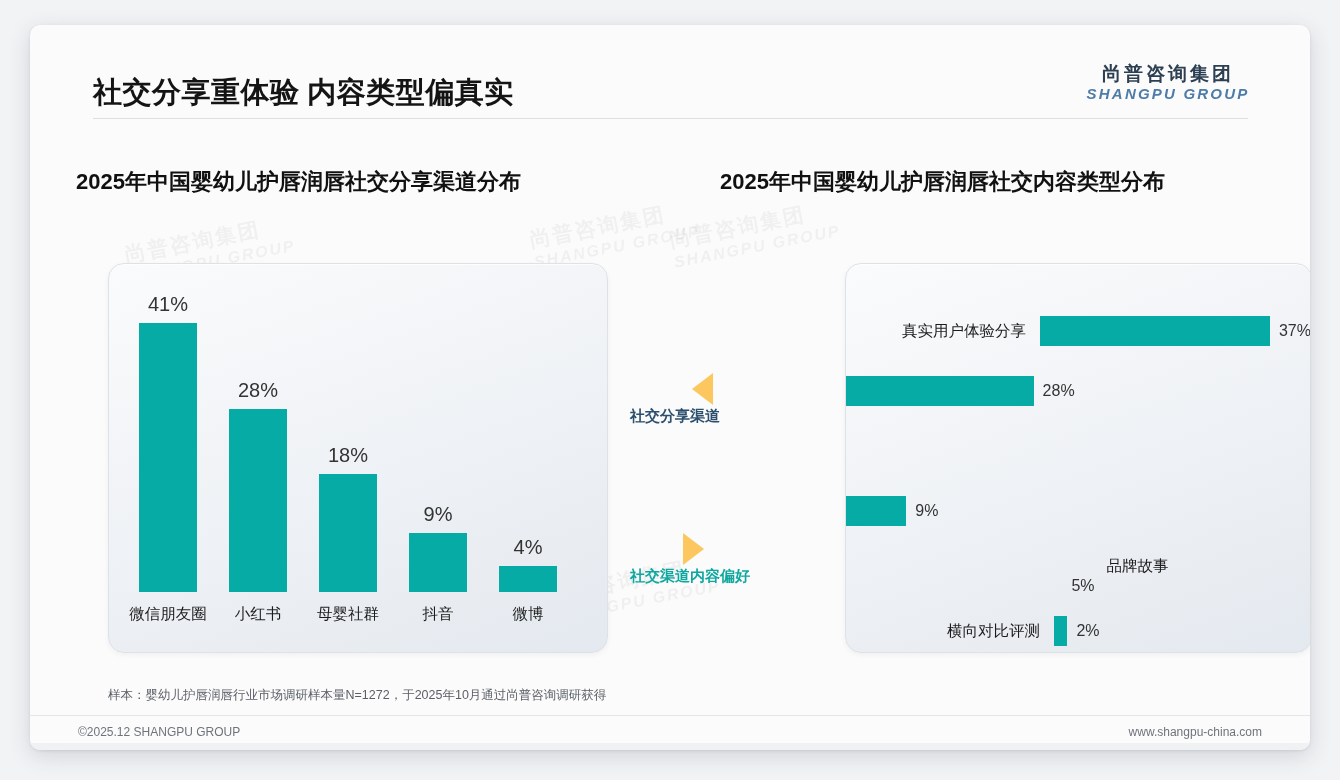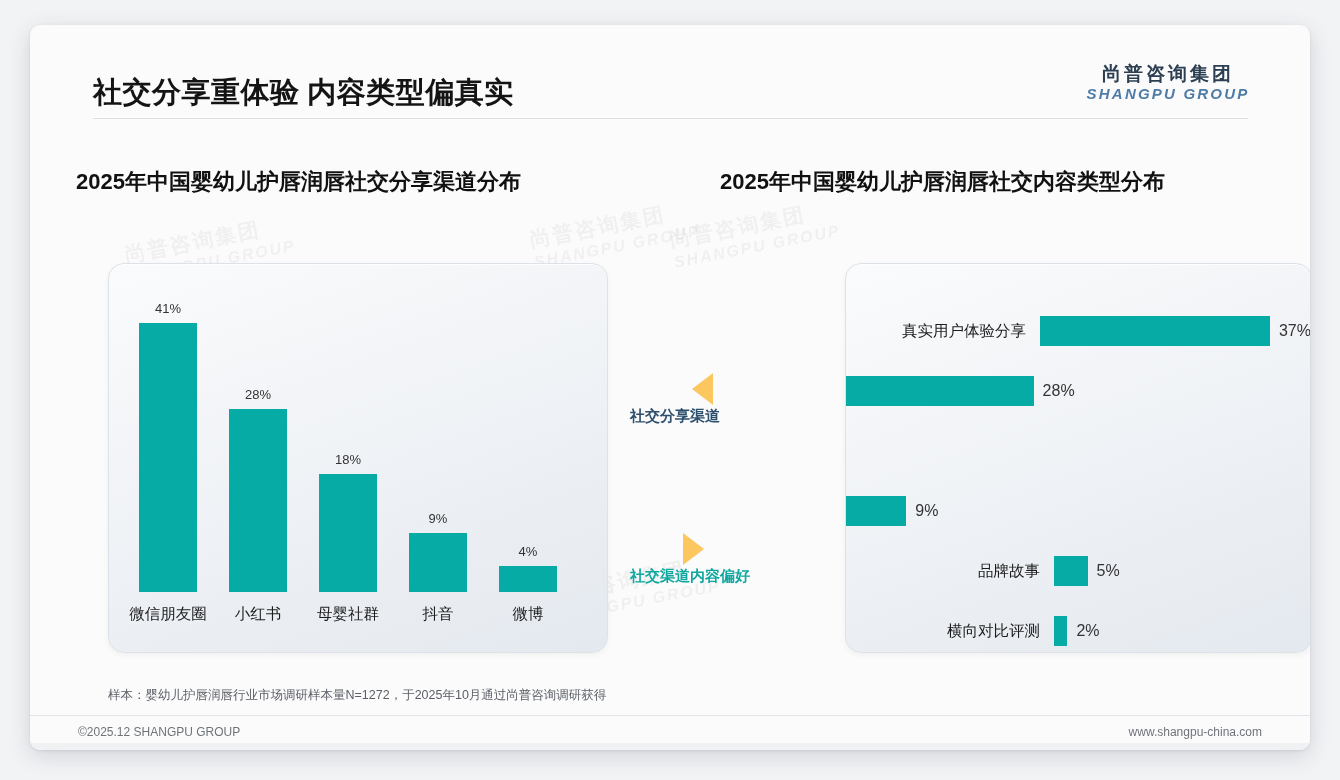--- a/index.html
+++ b/index.html
@@ -122,21 +122,21 @@
     bottom: 60px;
     width: 58px;
     text-align: center;
   }
   .vbar {
     width: 58px;
     background: #05ABA4;
     margin: 0 auto;
   }
   .vvalue {
-    font-size: 13px;
+    font-size: 20px;
     color: #333;
     margin-bottom: 7px;
     font-weight: 400;
   }
   .vlabel {
     position: absolute;
     top: 100%;
     left: 50%;
     transform: translateX(-50%);
     margin-top: 12px;
@@ -337,21 +337,21 @@
           <div class="hvalue">37%</div>
         </div>
         <div class="hrow" style="top: 112px;">
           <div class="hbar" style="width: 187.6px; background: rgb(5, 171, 164);"></div>
           <div class="hvalue">28%</div>
         </div>
         <div class="hrow" style="top: 232px;">
           <div class="hbar" style="width: 60.3px; background: rgb(5, 171, 164);"></div>
           <div class="hvalue">9%</div>
         </div>
-        <div class="hrow" style="top: 292px;">
+        <div class="hrow" style="top: 292px; flex-direction: column;">
           <div class="hlabel">品牌故事</div>
           <div class="hbar" style="width: 33.5px; background: rgb(5, 171, 164);"></div>
           <div class="hvalue">5%</div>
         </div>
         <div class="hrow" style="top: 352px;">
           <div class="hlabel">横向对比评测</div>
           <div class="hbar" style="width: 13.4px; background: rgb(5, 171, 164);"></div>
           <div class="hvalue">2%</div>
         </div>
       </div>

